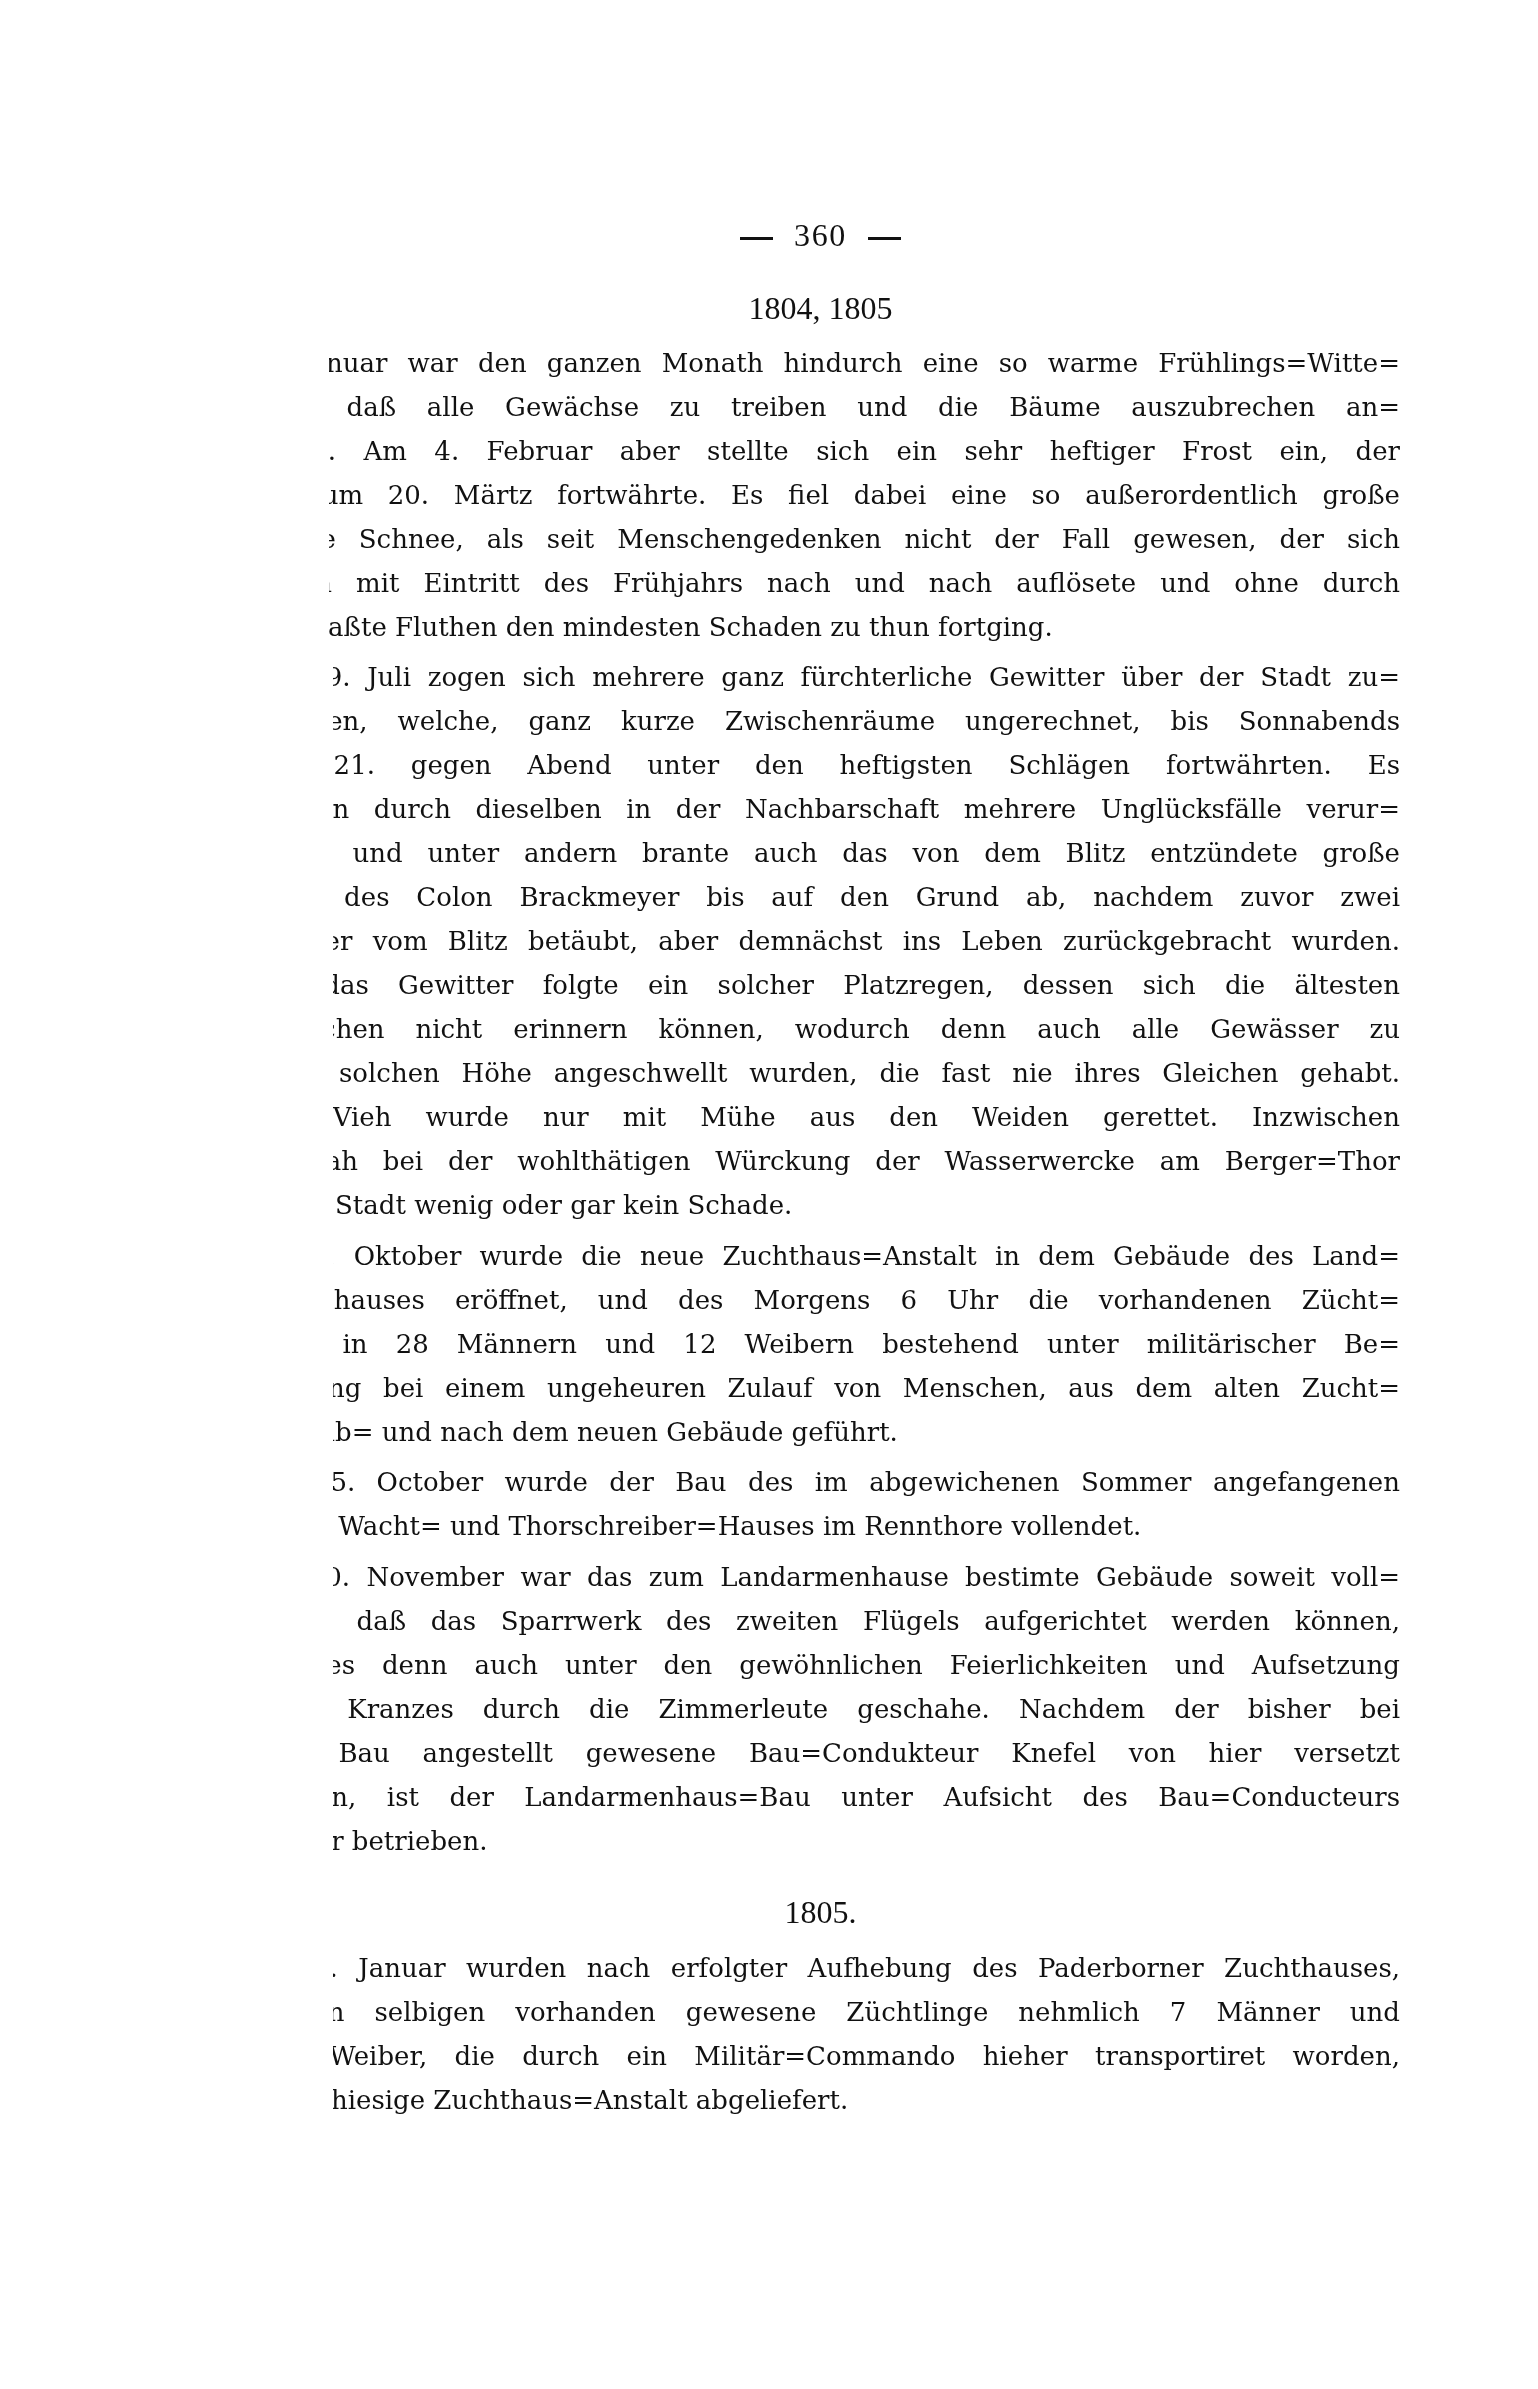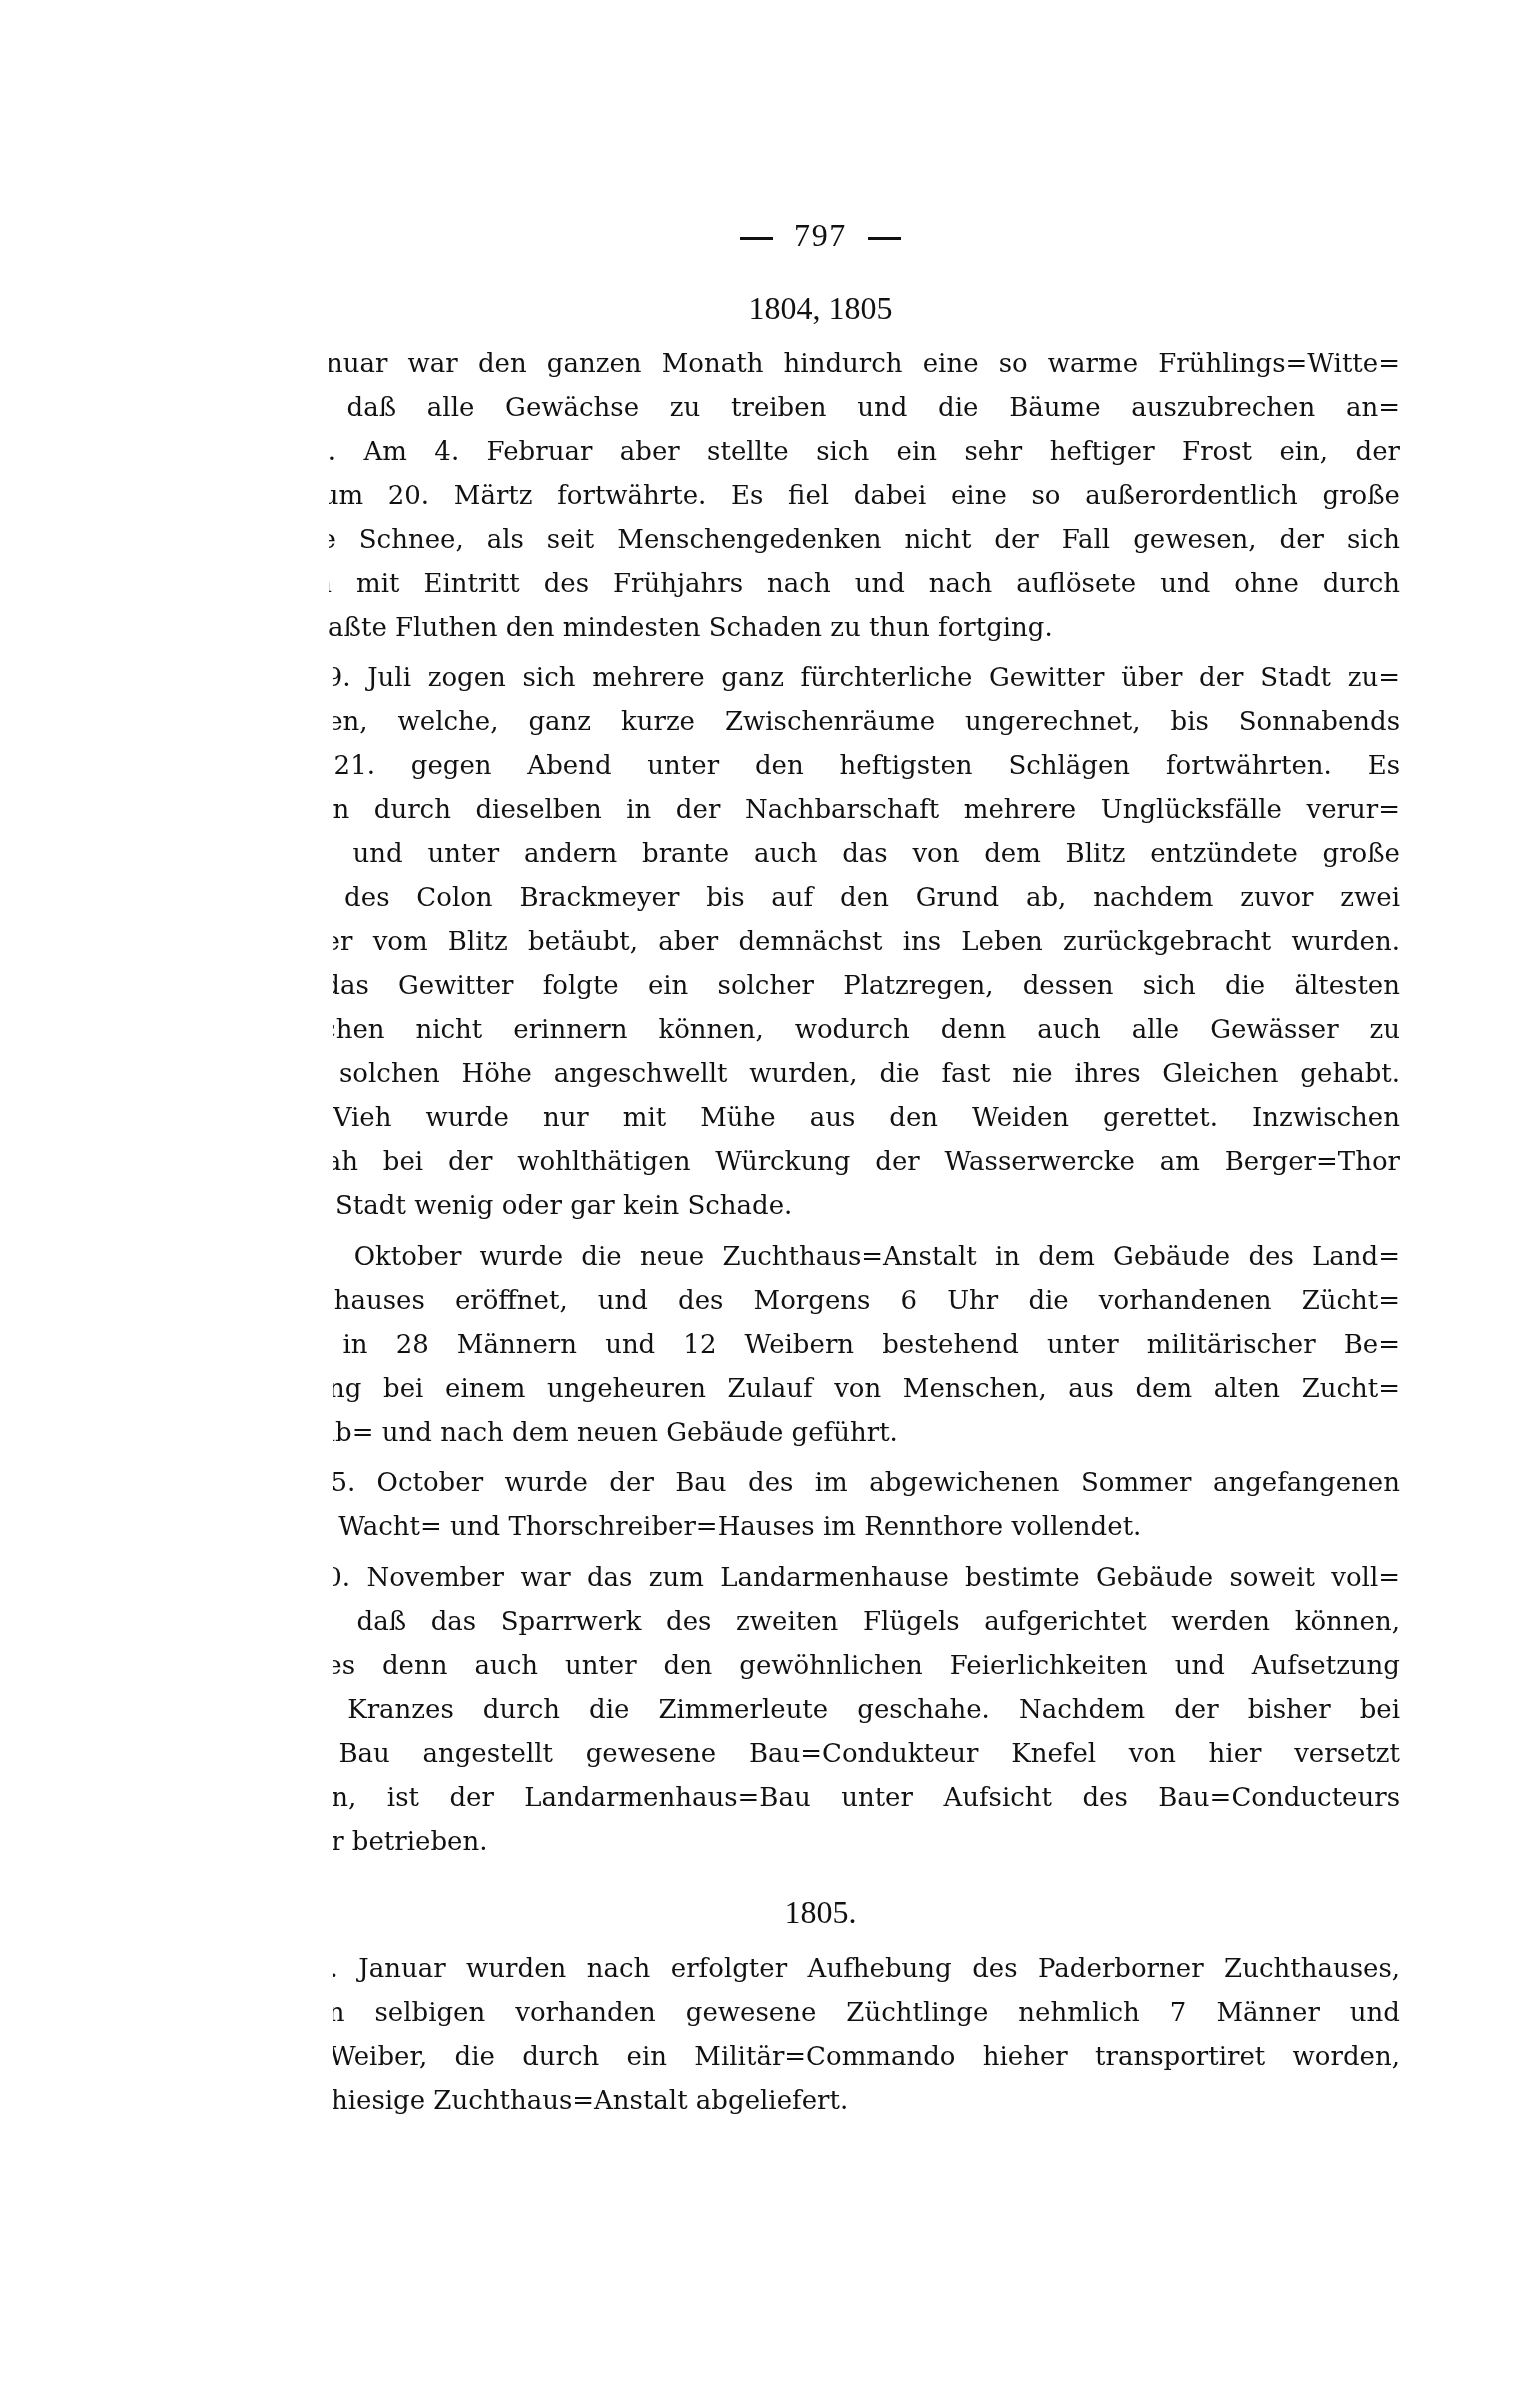--- a/index.html
+++ b/index.html
@@ -76,21 +76,21 @@
   .line.last {
     text-align-last: left;
   }
   .block1 { top: 341px; }
   .block2 { top: 1946px; }
 </style>
 </head>
 <body>
 
 <div class="page-number">
-  <span class="dash"></span><span>797</span><span class="dash"></span>
+  <span class="dash"></span><span>360</span><span class="dash"></span>
 </div>
 
 <div class="year-heading h1">1804, 1805</div>
 
 <div class="text-block block1">
   <p class="entry first">
       <span class="line">Im Januar war den ganzen Monath hindurch eine so warme Frühlings=Witte=</span>
       <span class="line">rung, daß alle Gewächse zu treiben und die Bäume auszubrechen an=</span>
       <span class="line">fingen.  Am 4. Februar aber stellte sich ein sehr heftiger Frost ein, der</span>
       <span class="line">bis zum 20. Märtz fortwährte.  Es fiel dabei eine so außerordentlich große</span>

